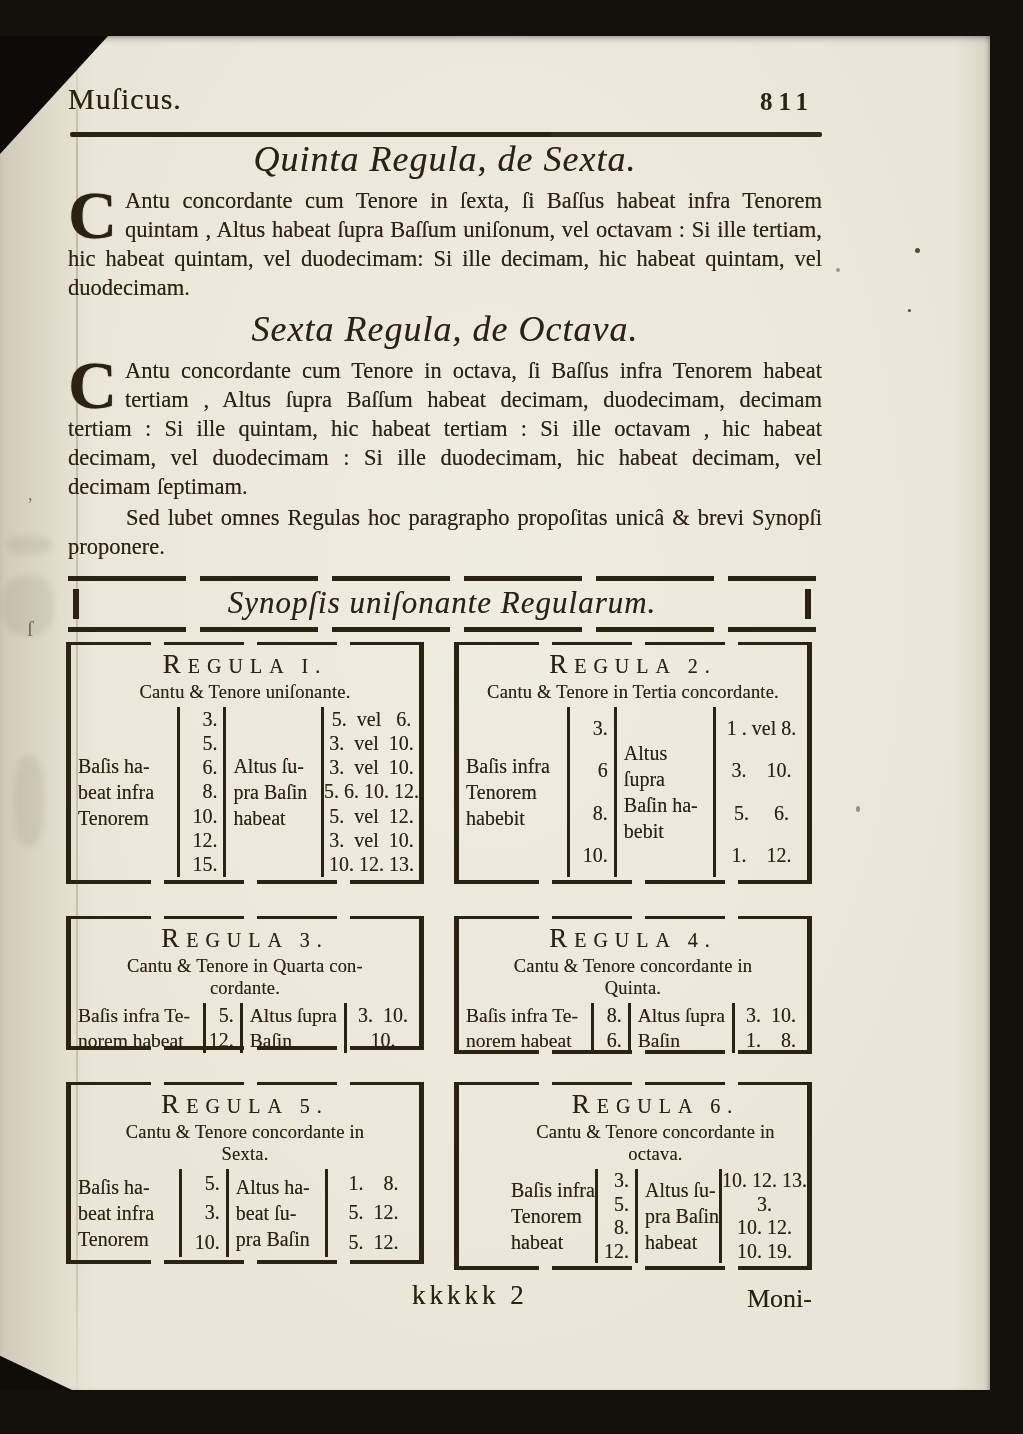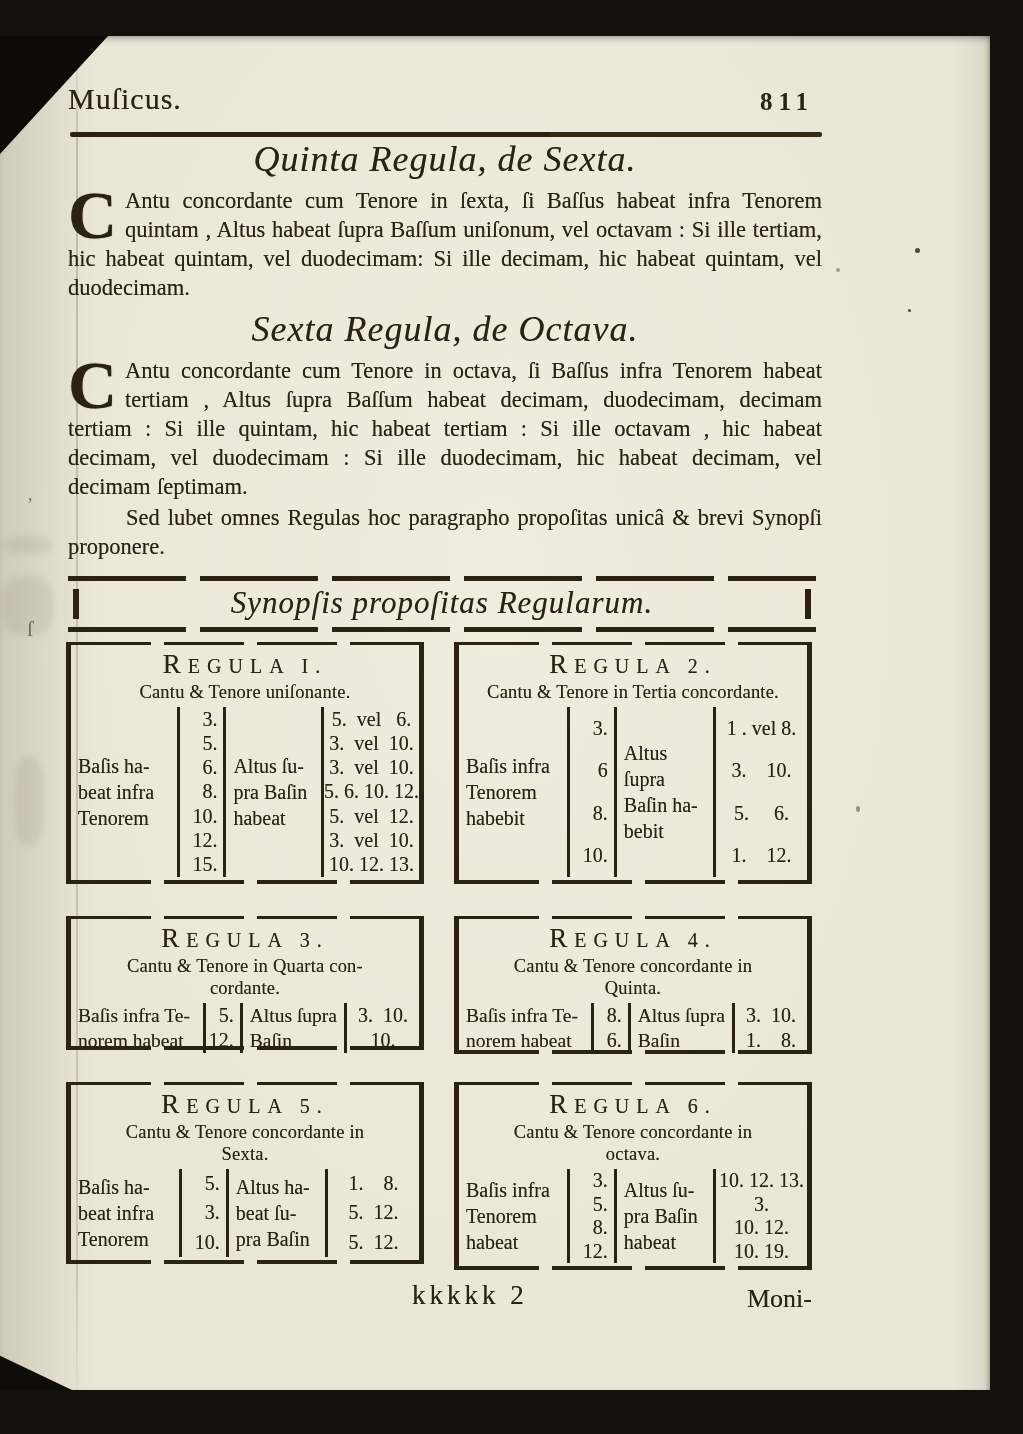--- a/index.html
+++ b/index.html
@@ -124,21 +124,21 @@
     background-position:0 0,0 100%;
     background-repeat:no-repeat;
     display:flex;flex-direction:column;
     text-shadow:0 0 .5px rgba(43,34,19,.5);
   }
   .tbl1{left:66px;top:606px;width:358px;height:242px;}
   .tbl2{left:454px;top:606px;width:358px;height:242px;}
   .tbl3{left:66px;top:880px;width:358px;height:134px;}
   .tbl4{left:454px;top:880px;width:358px;height:138px;justify-content:space-between;}
   .tbl5{left:66px;top:1046px;width:358px;height:182px;}
-  .tbl6{left:454px;top:1046px;width:358px;height:188px;}
+  .tbl6{left:454px;top:1046px;width:358px;height:188px;padding-left:45px;}
   .t-title{
     text-align:center;font-size:20px;letter-spacing:7px;margin-top:7px;
     text-transform:uppercase;
   }
   .t-title::first-letter{font-size:27px;letter-spacing:7px;}
   .t-sub{
     text-align:center;font-size:18.5px;line-height:22px;white-space:pre-line;
     margin-top:1px;letter-spacing:.2px;
   }
   .t-body{flex:1;display:flex;align-items:stretch;margin:4px 0 7px 0;}
@@ -196,21 +196,21 @@
 
     <div class="sec-heading h-quinta">Quinta Regula, de Sexta.</div>
     <div class="para p-quinta"><span class="dropcap">C</span><span>Antu concordante cum Tenore in ſexta, ſi Baſſus habeat infra Tenorem quintam , Altus habeat ſupra Baſſum uniſonum, vel octavam : Si ille tertiam, hic habeat quintam, vel duodecimam: Si ille decimam, hic habeat quintam, vel duodecimam.</span></div>
 
     <div class="sec-heading h-sexta">Sexta Regula, de Octava.</div>
     <div class="para p-sexta"><span class="dropcap">C</span><span>Antu concordante cum Tenore in octava, ſi Baſſus infra Tenorem habeat tertiam , Altus ſupra Baſſum habeat decimam, duodecimam, decimam tertiam : Si ille quintam, hic habeat tertiam : Si ille octavam , hic habeat decimam, vel duodecimam : Si ille duodecimam, hic habeat decimam, vel decimam ſeptimam.</span></div>
 
     <div class="para p-note">Sed lubet omnes Regulas hoc paragrapho propoſitas unicâ &amp; brevi Synopſi proponere.</div>
 
     <div class="synopsis">
-      <div class="synopsis-title">Synopſis propoſitas Regularum.</div>
+      <div class="synopsis-title">Synopſis uniſonante Regularum.</div>
     </div>
 
     <div class="footer">
       <div class="signature">kkkkk 2</div>
       <div class="catchword">Moni-</div>
     </div>
   </div>
 
   <div class="tbl tbl1">
     <div class="t-title">Regula I.</div>

